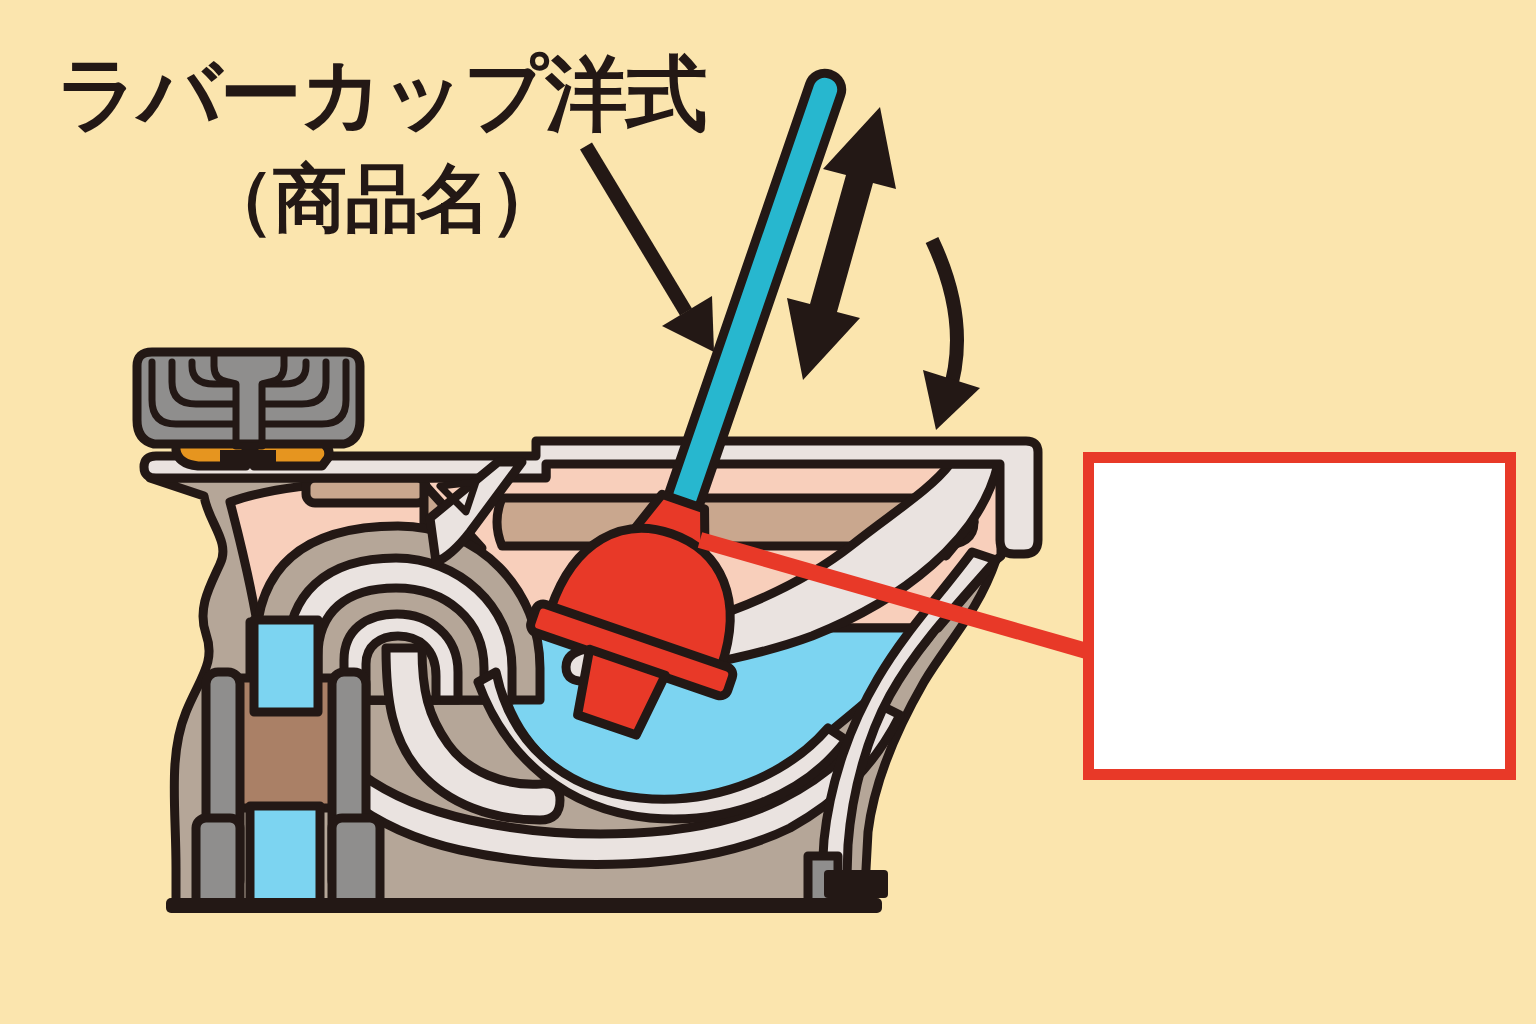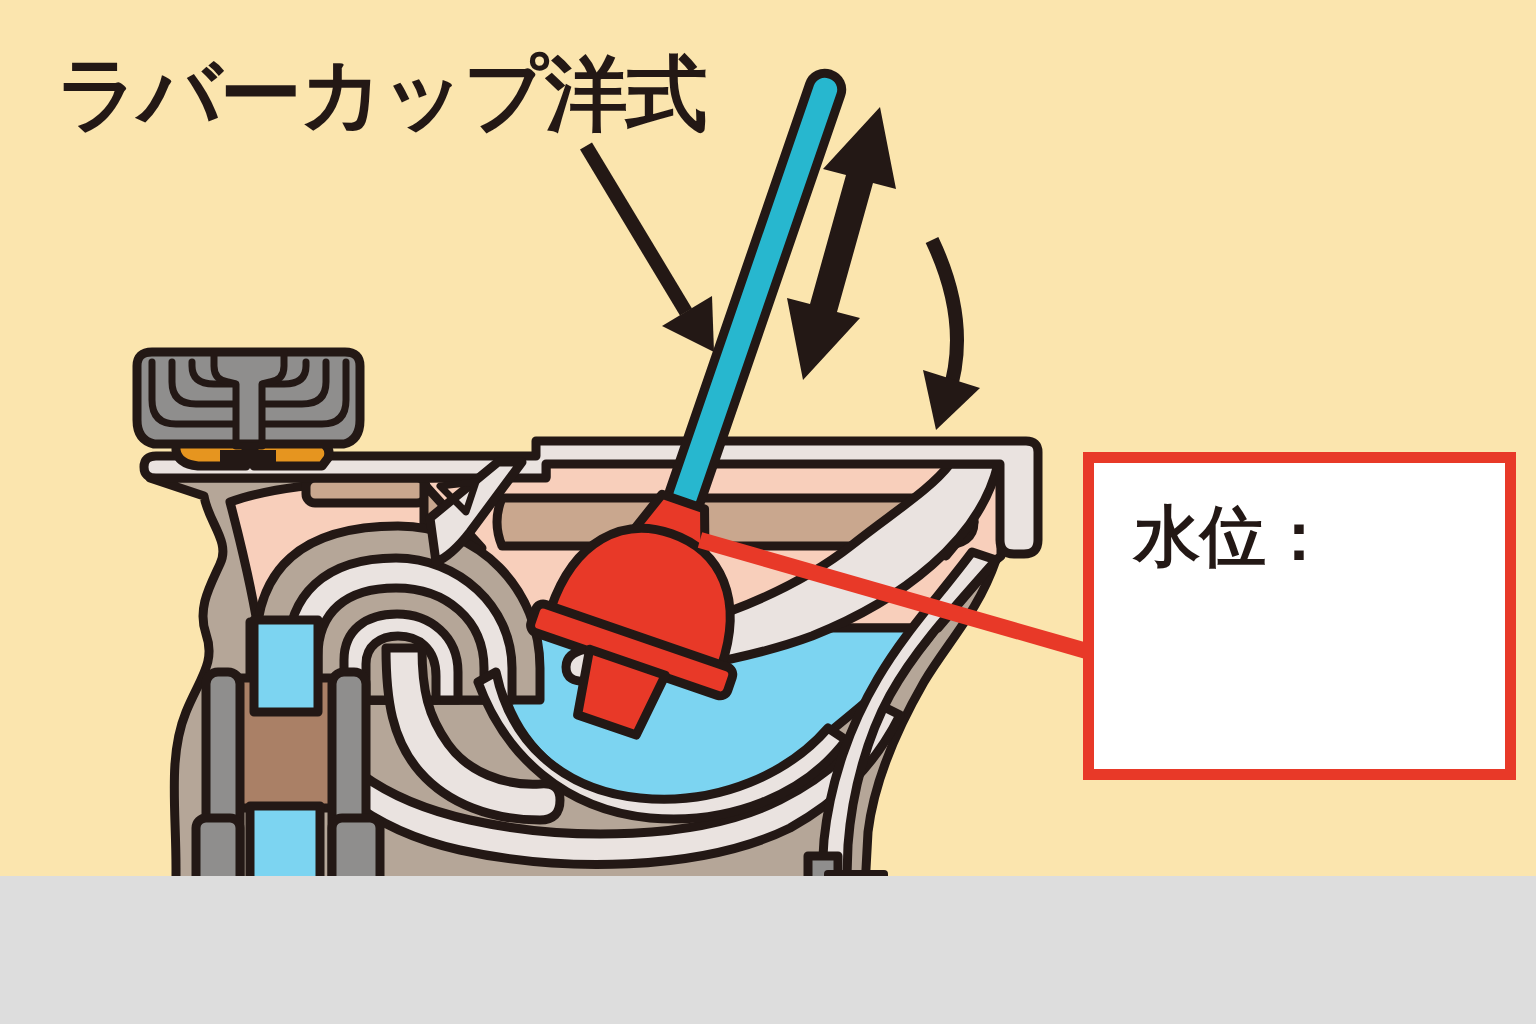--- a/index.html
+++ b/index.html
@@ -4,21 +4,21 @@
 <style>
   :root{
     --c-bg:#FBE5AE; --c-ink:#231815; --c-taupe:#B5A698; --c-light:#EAE3E0;
     --c-pink:#F8CFBB; --c-tan:#C9A78E; --c-blue:#7CD4F1; --c-red:#E83928;
     --c-teal:#27B7CF; --c-gray:#8F8E8D; --c-orange:#E6951F; --c-brown:#AA8066;
     --c-white:#FFFFFF;
   }
   html,body{margin:0;padding:0;}
   body{font-family:"Liberation Sans","DejaVu Sans",sans-serif;background:#ddd;}
   #stage{
-    position:relative;width:1536px;height:876px;overflow:hidden;
+    position:relative;width:1536px;height:1024px;overflow:hidden;
     background:var(--c-bg);font-weight:700;color:var(--c-ink);
   }
   #art{position:absolute;left:0;top:0;width:1536px;height:1024px;}
   .label{position:absolute;white-space:nowrap;font-weight:700;color:var(--c-ink);}
   #title-line1{left:56px;top:40px;font-size:82px;letter-spacing:-2px;}
   #title-line2{left:56px;top:150px;width:650px;text-align:center;font-size:74px;letter-spacing:-2px;}
   #vinyl-label{left:922px;top:146px;font-size:72px;letter-spacing:-2px;}
   #vinyl-label .suffix{font-size:54px;}
   #callout-box{
     position:absolute;left:1083px;top:452px;width:433px;height:328px;
@@ -137,21 +137,21 @@
         <polygon points="880,107 896,189 873,183 837,312 860,318 803,380 787,298 810,304 846,175 823,169"></polygon>
       </g>
       <g>
         <path d="M932,240 Q972,324 948,396" fill="none" stroke="var(--c-ink)" stroke-width="14"></path>
         <polygon points="936,430 923,370 980,388"></polygon>
       </g>
     </g>
   </svg>
 
   <div class="label" id="title-line1">ラバーカップ洋式</div>
+  <div class="label" id="title-line2">（商品名）</div>
 
 
   <div id="callout-box">
     <div id="callout-text">
-      <div>水位：</div>
     </div>
   </div>
 
 </div>
 
 </body></html>

